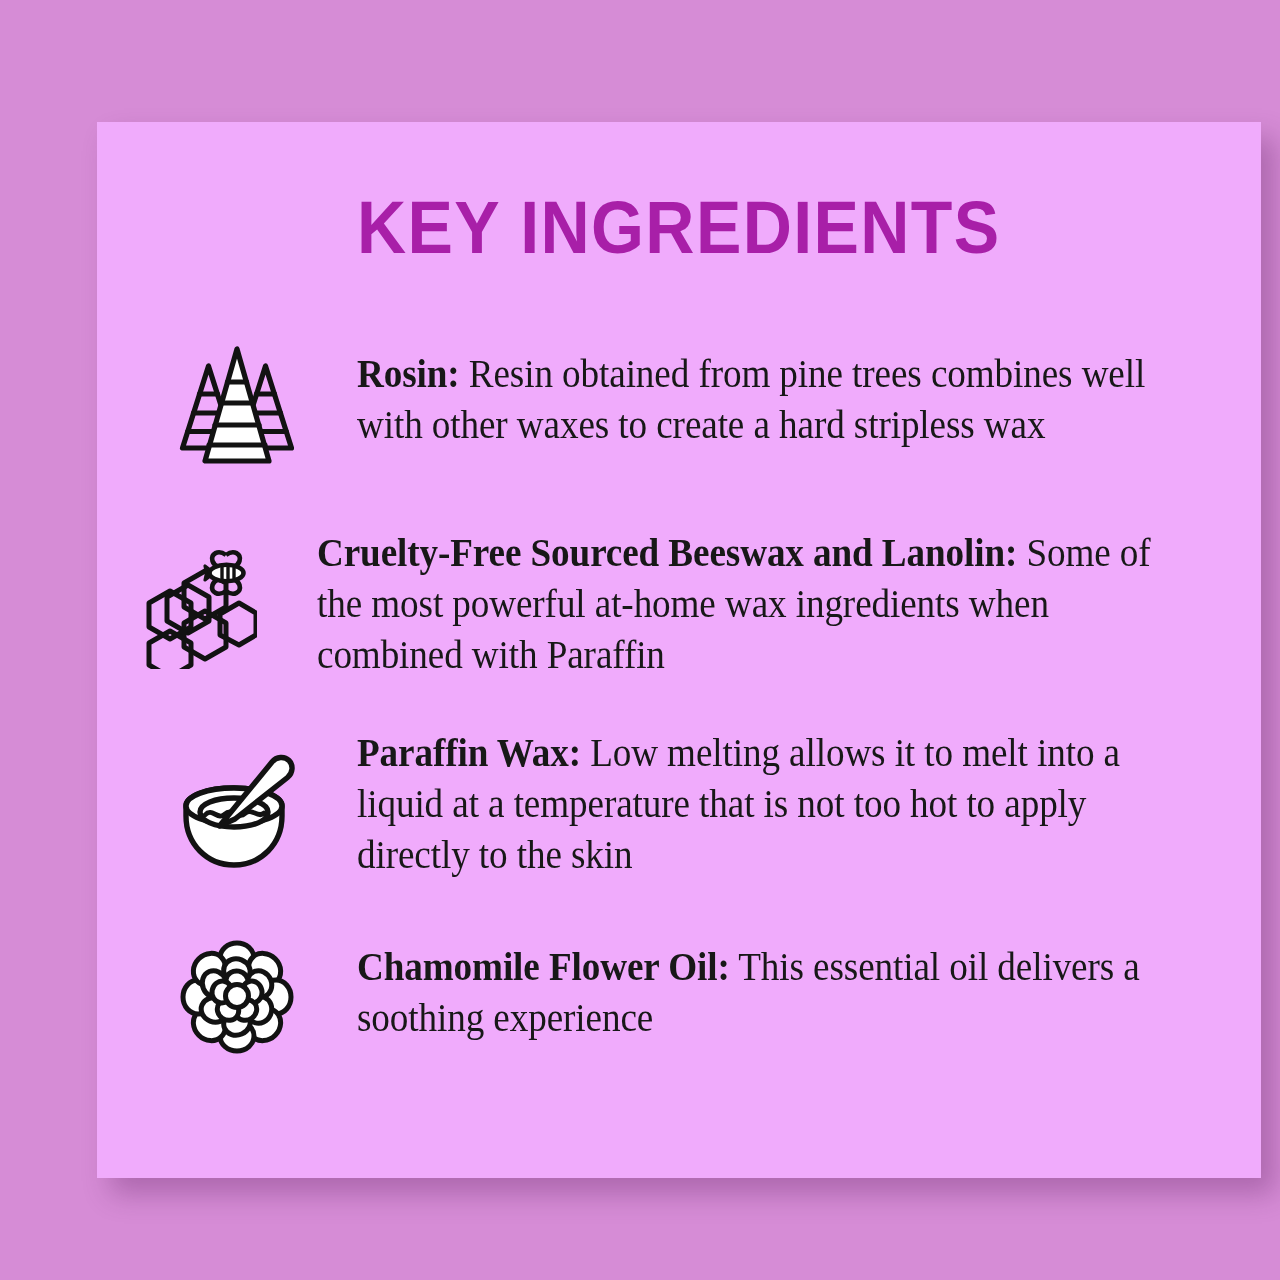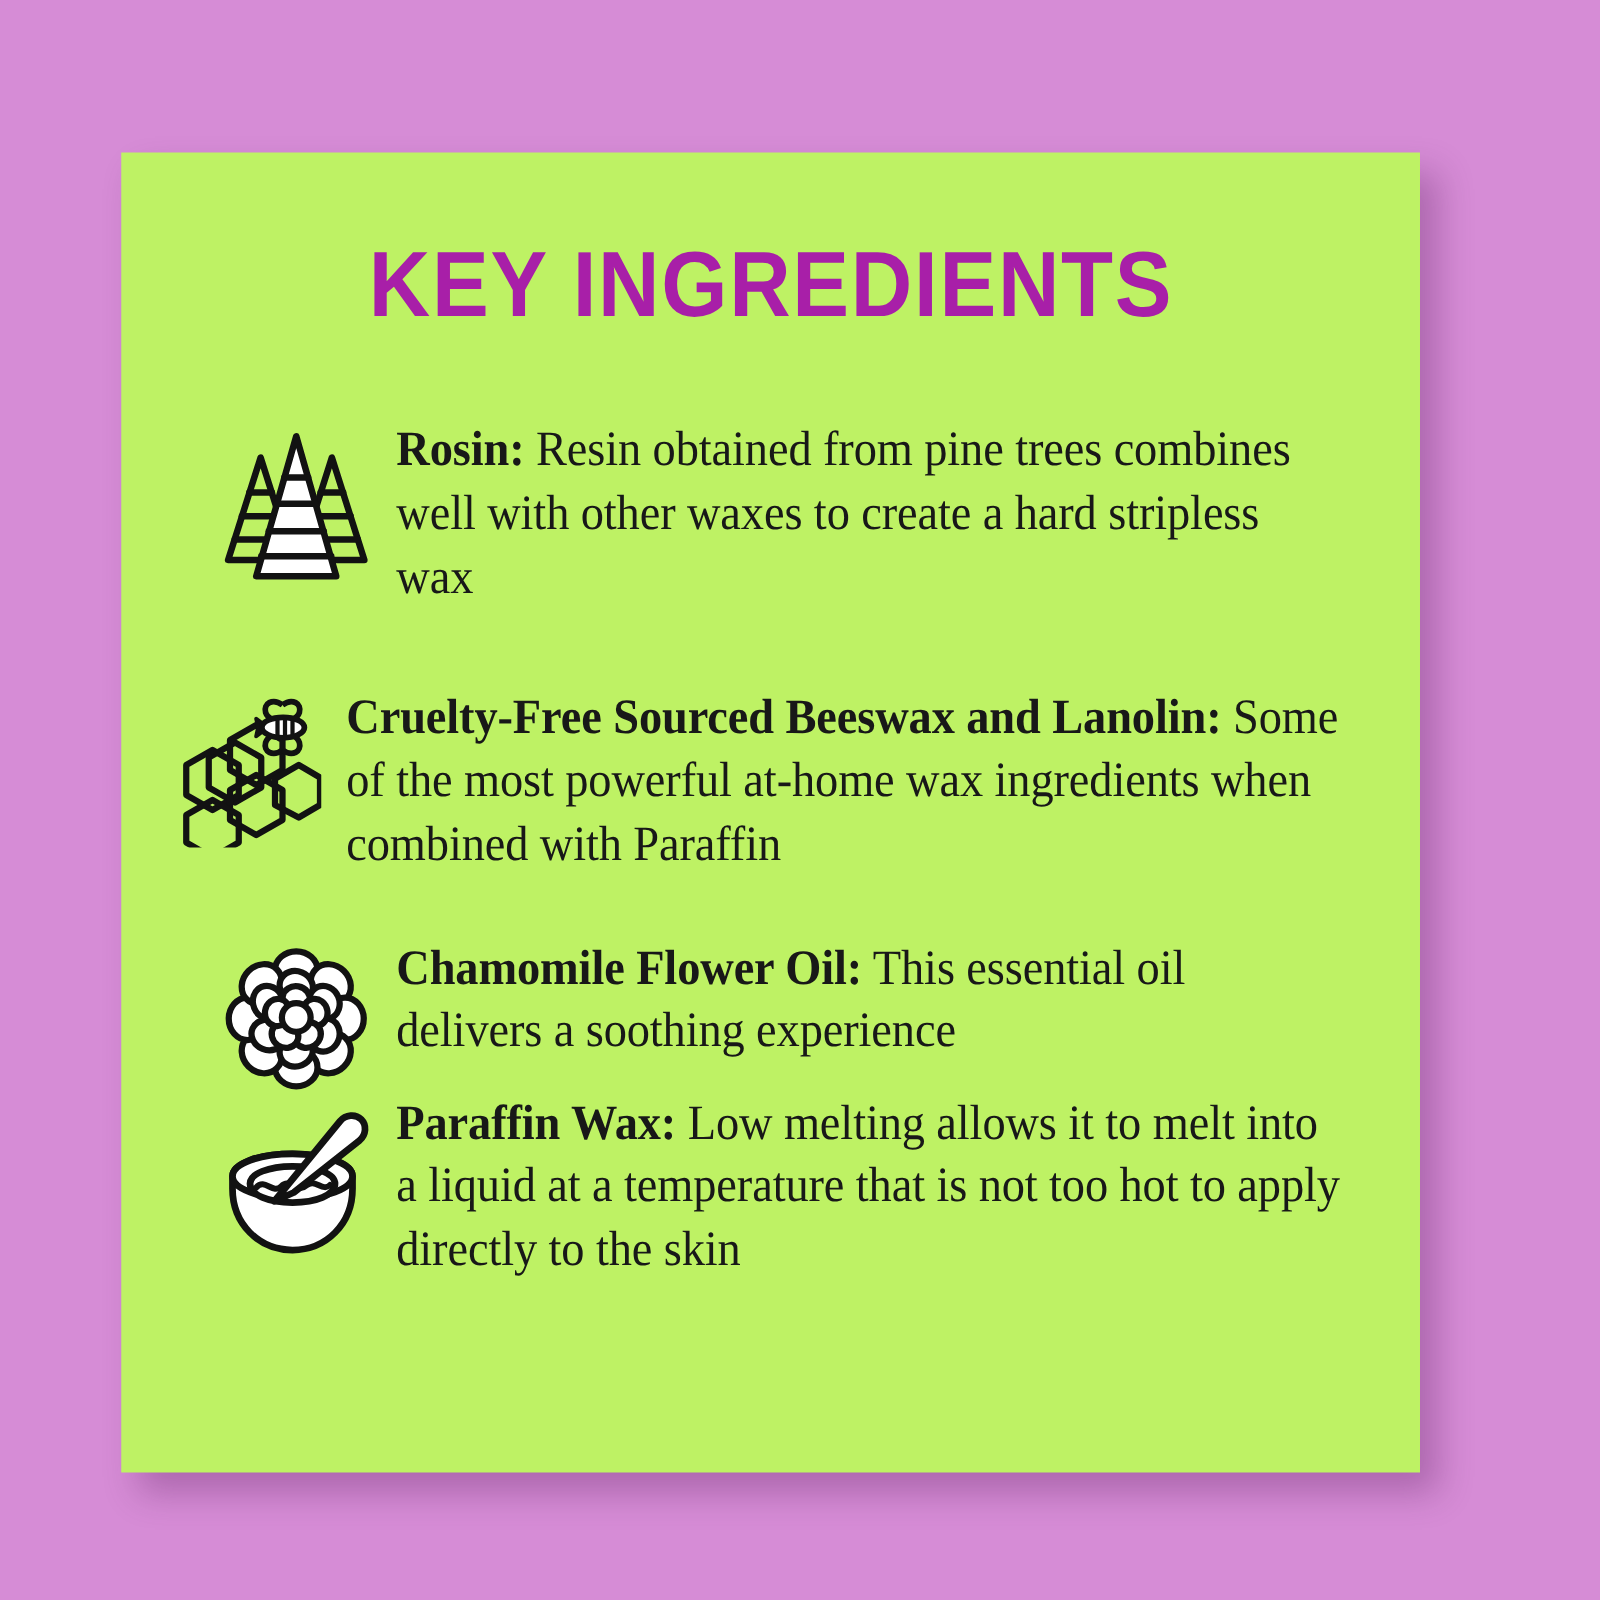--- a/index.html
+++ b/index.html
@@ -23,23 +23,23 @@
     width: 1280px;
     height: 1280px;
     background: #d68cd6;
   }
 
   
   #card {
     position: absolute;
     left: 97px;
     top: 122px;
-    width: 1039px;
+    width: 1164px;
     height: 1056px;
-    background: #bef264;
+    background: #f0abfc;
     box-shadow: 14px 16px 26px rgba(90, 30, 95, 0.33);
   }
 
   
   #title-wrap {
     position: absolute;
     left: 0;
     top: 72px;
     width: 100%;
     text-align: center;
@@ -61,23 +61,24 @@
   
   #ingredient-list {
     position: absolute;
     left: 0;
     top: 212px;
     width: 100%;
   }
 
   .ingredient-row {
     display: flex;
-    align-items: flex-start;
+    align-items: center;
     padding-left: 60px;
     padding-right: 62px;
+    gap: 40px;
   }
 
   .row-gap-1 { margin-bottom: 62px; }
   .row-gap-2 { margin-bottom: 48px; padding-left: 20px; }
   .row-gap-3 { margin-bottom: 50px; }
   .row-gap-4 { margin-bottom: 0; }
 
   .icon-cell {
     flex: 0 0 160px;
     display: flex;
@@ -199,20 +200,44 @@
             </g>
           </svg>
         </div>
         <div class="text-cell">
           <p class="ing-text">
             <span class="ing-name">Cruelty-Free Sourced Beeswax and Lanolin:</span><span class="ing-desc"> Some of the most powerful at-home wax ingredients when combined with Paraffin</span>
           </p>
         </div>
       </div>
 
+      <div class="ingredient-row row-gap-3">
+        <div class="icon-cell">
+          <svg class="icon-bowl" width="118" height="122" viewBox="0 0 118 122">
+            <g fill="none" stroke="#121212" stroke-width="5.4" stroke-linejoin="round" stroke-linecap="round">
+
+              <path d="M8 58 C 8 48, 28 40, 56 40 C 84 40, 104 48, 104 58 L104 68 C 104 96, 83 117, 56 117 C 29 117, 8 96, 8 68 Z" fill="#ffffff"></path>
+
+              <ellipse cx="56" cy="58" rx="48" ry="18" fill="#ffffff"></ellipse>
+
+              <path d="M22 64 C 22 56, 37 50, 56 50 C 75 50, 90 56, 90 64 C 90 73, 75 79, 56 79 C 37 79, 22 73, 22 64 Z" fill="#ffffff"></path>
+
+              <path d="M27 67 C 34 59, 40 73, 47 66 C 54 59, 60 72, 67 65.5 C 74 59, 80 71, 86 65" stroke-width="4.8"></path>
+
+              <path d="M41.5 78 L94 14 C 98.5 8.5, 106.5 8, 111 12.5 C 115.5 17, 115 25, 109.5 29.5 L57 71 Z" fill="#ffffff" stroke-width="5.4"></path>
+            </g>
+          </svg>
+        </div>
+        <div class="text-cell">
+          <p class="ing-text">
+            <span class="ing-name">Paraffin Wax:</span><span class="ing-desc"> Low melting allows it to melt into a liquid at a temperature that is not too hot to apply directly to the skin</span>
+          </p>
+        </div>
+      </div>
+
       <div class="ingredient-row row-gap-4">
         <div class="icon-cell">
           <svg class="icon-flower" width="116" height="116" viewBox="0 0 116 116">
             <g fill="#ffffff" stroke="#121212" stroke-width="5">
 
               <g>
                 <ellipse cx="58" cy="19" rx="17" ry="15" transform="rotate(0 58 19)"></ellipse>
                 <ellipse cx="85.6" cy="30.4" rx="17" ry="15" transform="rotate(45 85.6 30.4)"></ellipse>
                 <ellipse cx="97" cy="58" rx="15" ry="17"></ellipse>
                 <ellipse cx="85.6" cy="85.6" rx="17" ry="15" transform="rotate(-45 85.6 85.6)"></ellipse>
@@ -243,39 +268,15 @@
             </g>
           </svg>
         </div>
         <div class="text-cell">
           <p class="ing-text">
             <span class="ing-name">Chamomile Flower Oil:</span><span class="ing-desc"> This essential oil delivers a soothing experience</span>
           </p>
         </div>
       </div>
 
-      <div class="ingredient-row row-gap-3">
-        <div class="icon-cell">
-          <svg class="icon-bowl" width="118" height="122" viewBox="0 0 118 122">
-            <g fill="none" stroke="#121212" stroke-width="5.4" stroke-linejoin="round" stroke-linecap="round">
-
-              <path d="M8 58 C 8 48, 28 40, 56 40 C 84 40, 104 48, 104 58 L104 68 C 104 96, 83 117, 56 117 C 29 117, 8 96, 8 68 Z" fill="#ffffff"></path>
-
-              <ellipse cx="56" cy="58" rx="48" ry="18" fill="#ffffff"></ellipse>
-
-              <path d="M22 64 C 22 56, 37 50, 56 50 C 75 50, 90 56, 90 64 C 90 73, 75 79, 56 79 C 37 79, 22 73, 22 64 Z" fill="#ffffff"></path>
-
-              <path d="M27 67 C 34 59, 40 73, 47 66 C 54 59, 60 72, 67 65.5 C 74 59, 80 71, 86 65" stroke-width="4.8"></path>
-
-              <path d="M41.5 78 L94 14 C 98.5 8.5, 106.5 8, 111 12.5 C 115.5 17, 115 25, 109.5 29.5 L57 71 Z" fill="#ffffff" stroke-width="5.4"></path>
-            </g>
-          </svg>
-        </div>
-        <div class="text-cell">
-          <p class="ing-text">
-            <span class="ing-name">Paraffin Wax:</span><span class="ing-desc"> Low melting allows it to melt into a liquid at a temperature that is not too hot to apply directly to the skin</span>
-          </p>
-        </div>
-      </div>
-
     </div>
   </div>
 </div>
 
 </body></html>

